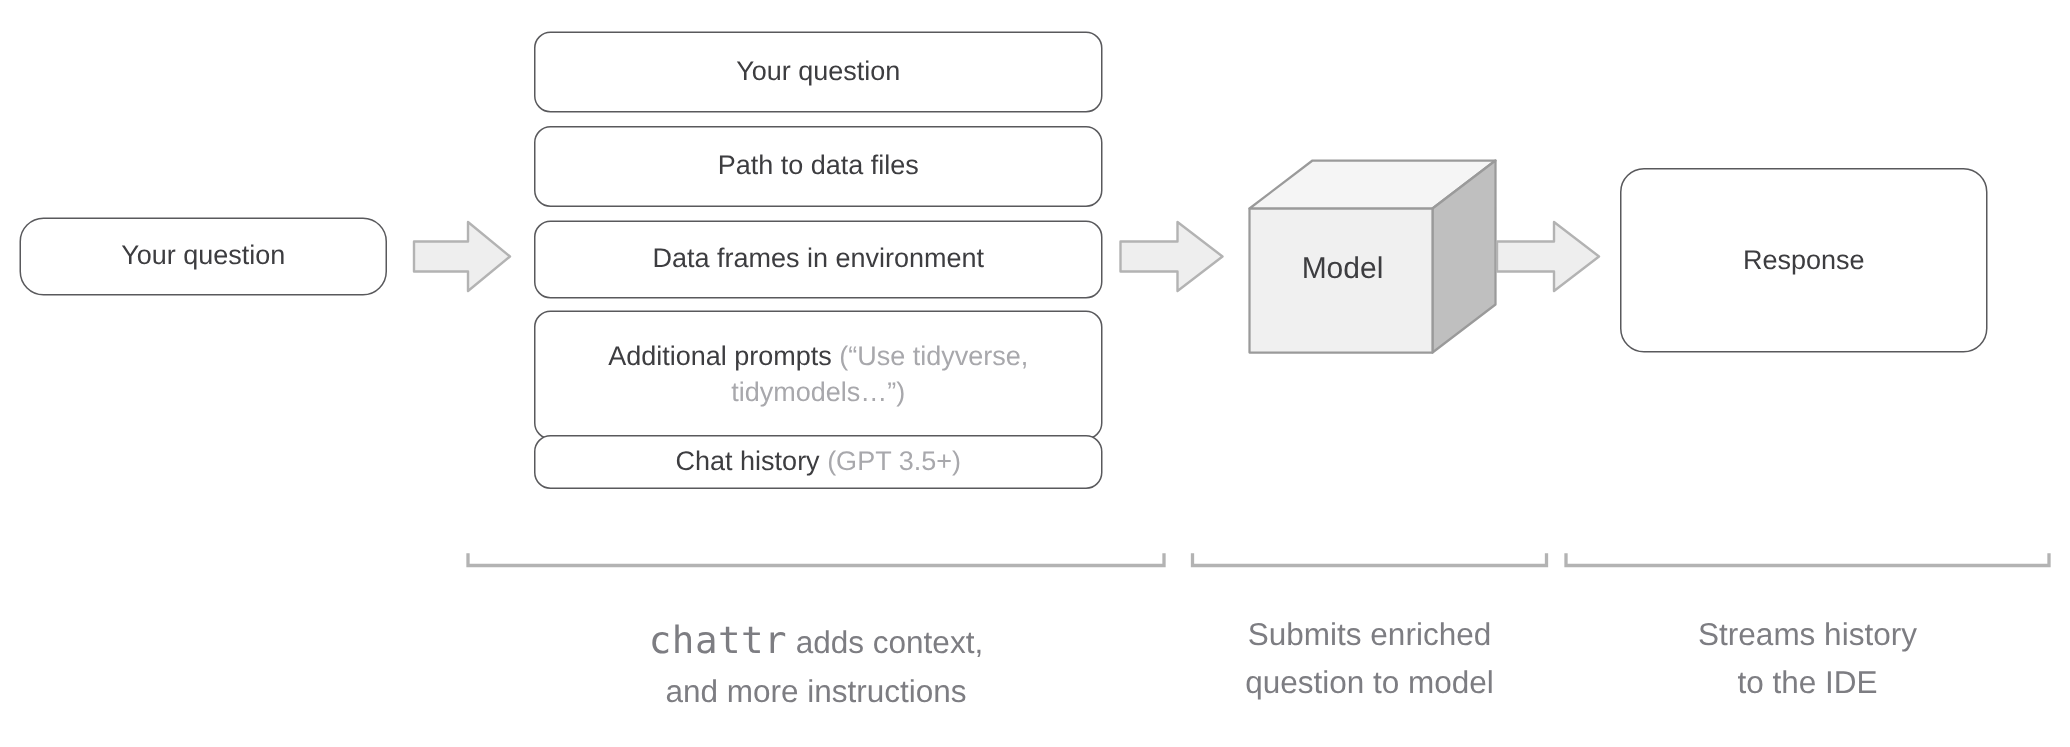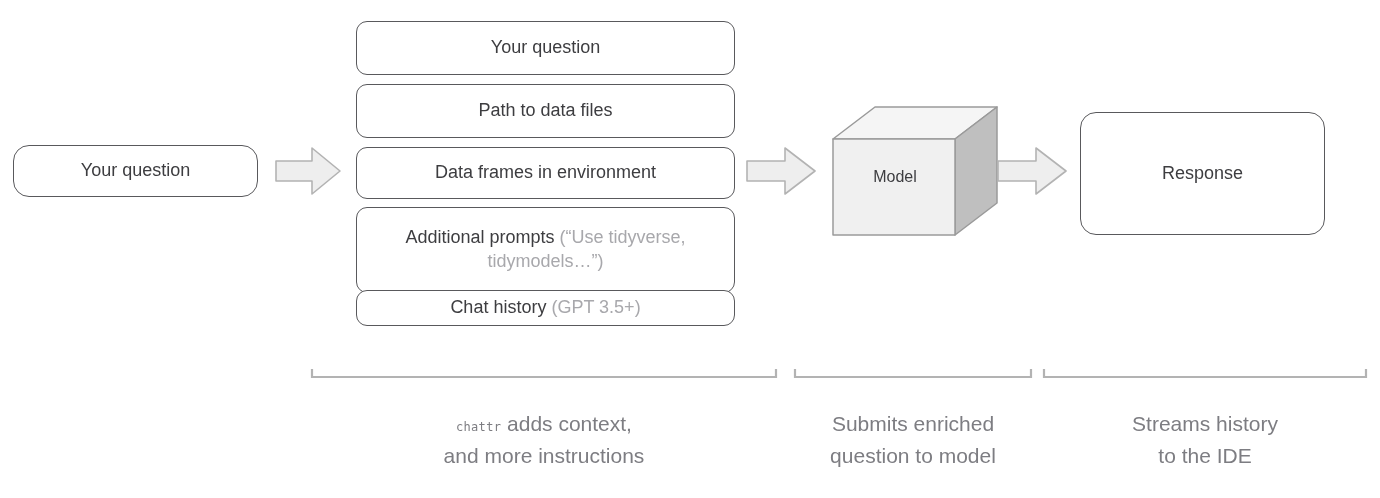--- a/index.html
+++ b/index.html
@@ -55,42 +55,42 @@
     width: 180px;
     height: 140px;
   }
   #cube svg { display: block; }
   .cube-label {
     position: absolute;
     left: 833px;
     top: 168px;
     width: 124px;
     text-align: center;
-    font-size: 16px;
+    font-size: 20px;
     color: #3d3d40;
   }
 
   
   .bracket {
     position: absolute;
     height: 12px;
   }
   .bracket svg { display: block; }
 
   
   .caption {
     position: absolute;
     text-align: center;
     color: #7d7d82;
     font-size: 21px;
     line-height: 1.5;
   }
   .mono {
     font-family: "DejaVu Sans Mono", "Liberation Mono", monospace;
-    font-size: 12px;
+    font-size: 25px;
     letter-spacing: 0.3px;
   }
 </style>
 </head>
 <body>
 
 <div id="diagram">
 
   <div class="rbox big-radius" style="left:13px; top:145px; width:245px; height:52px;">
     <span>Your question</span>

